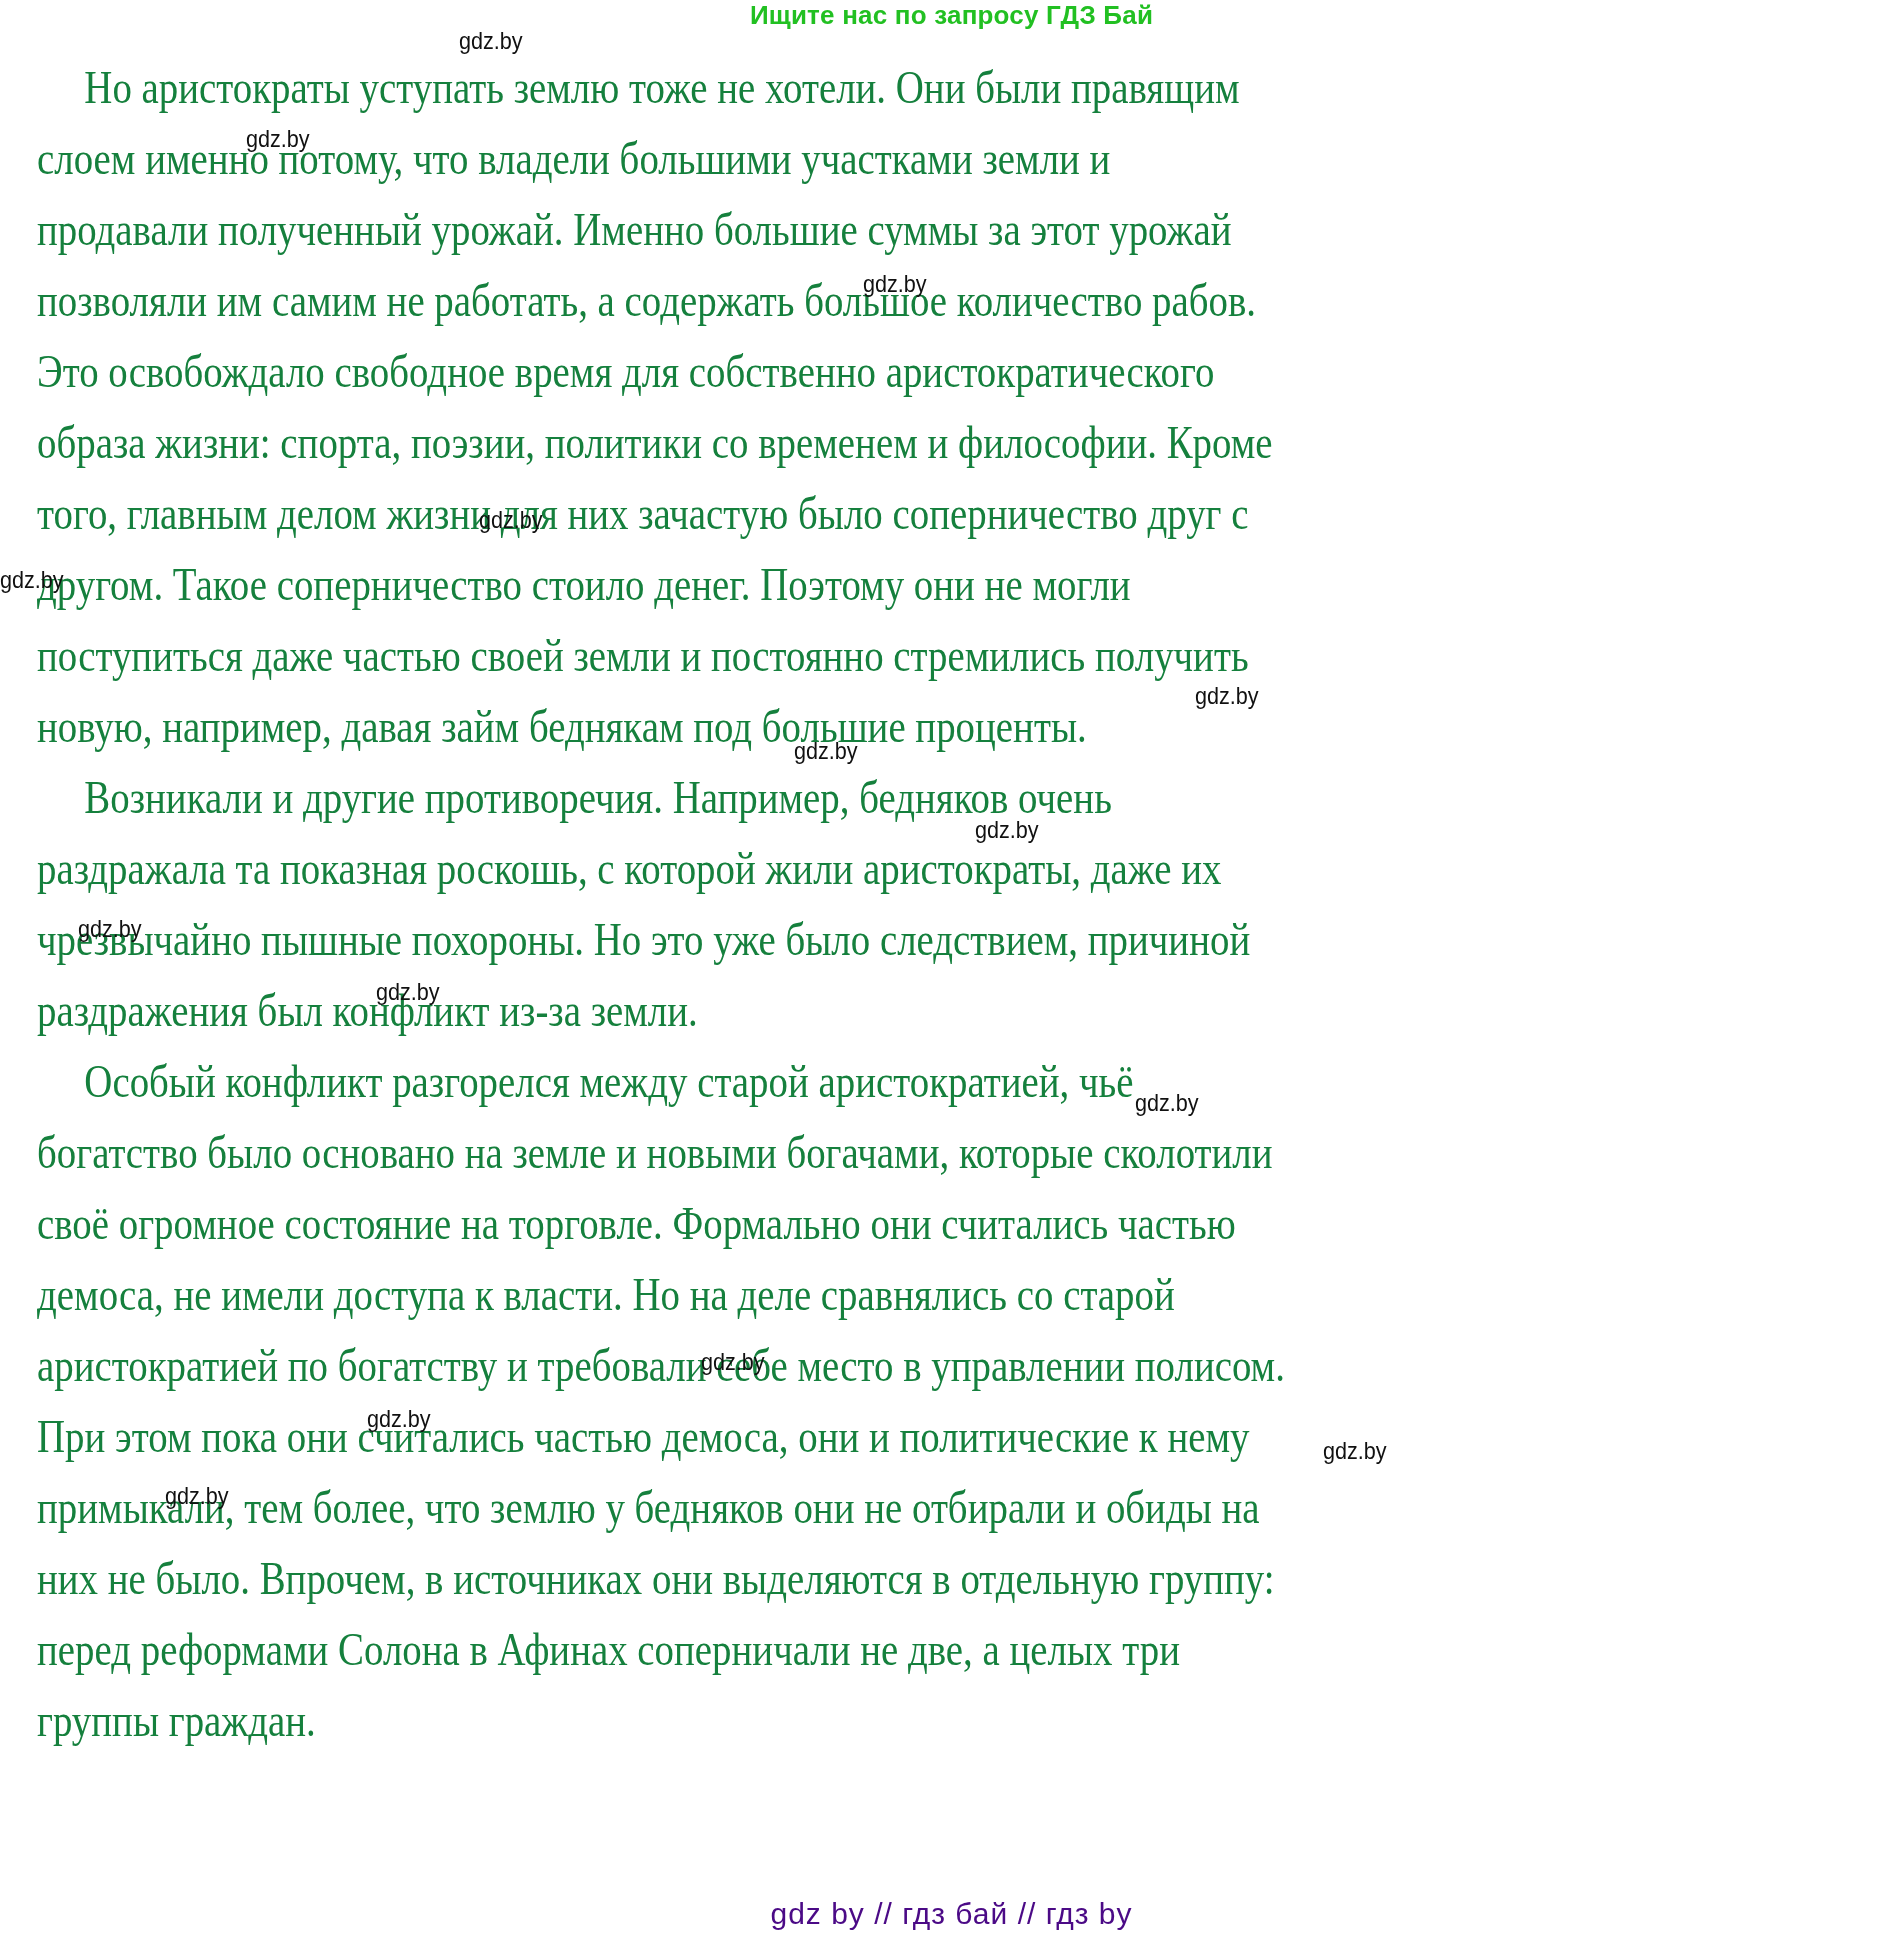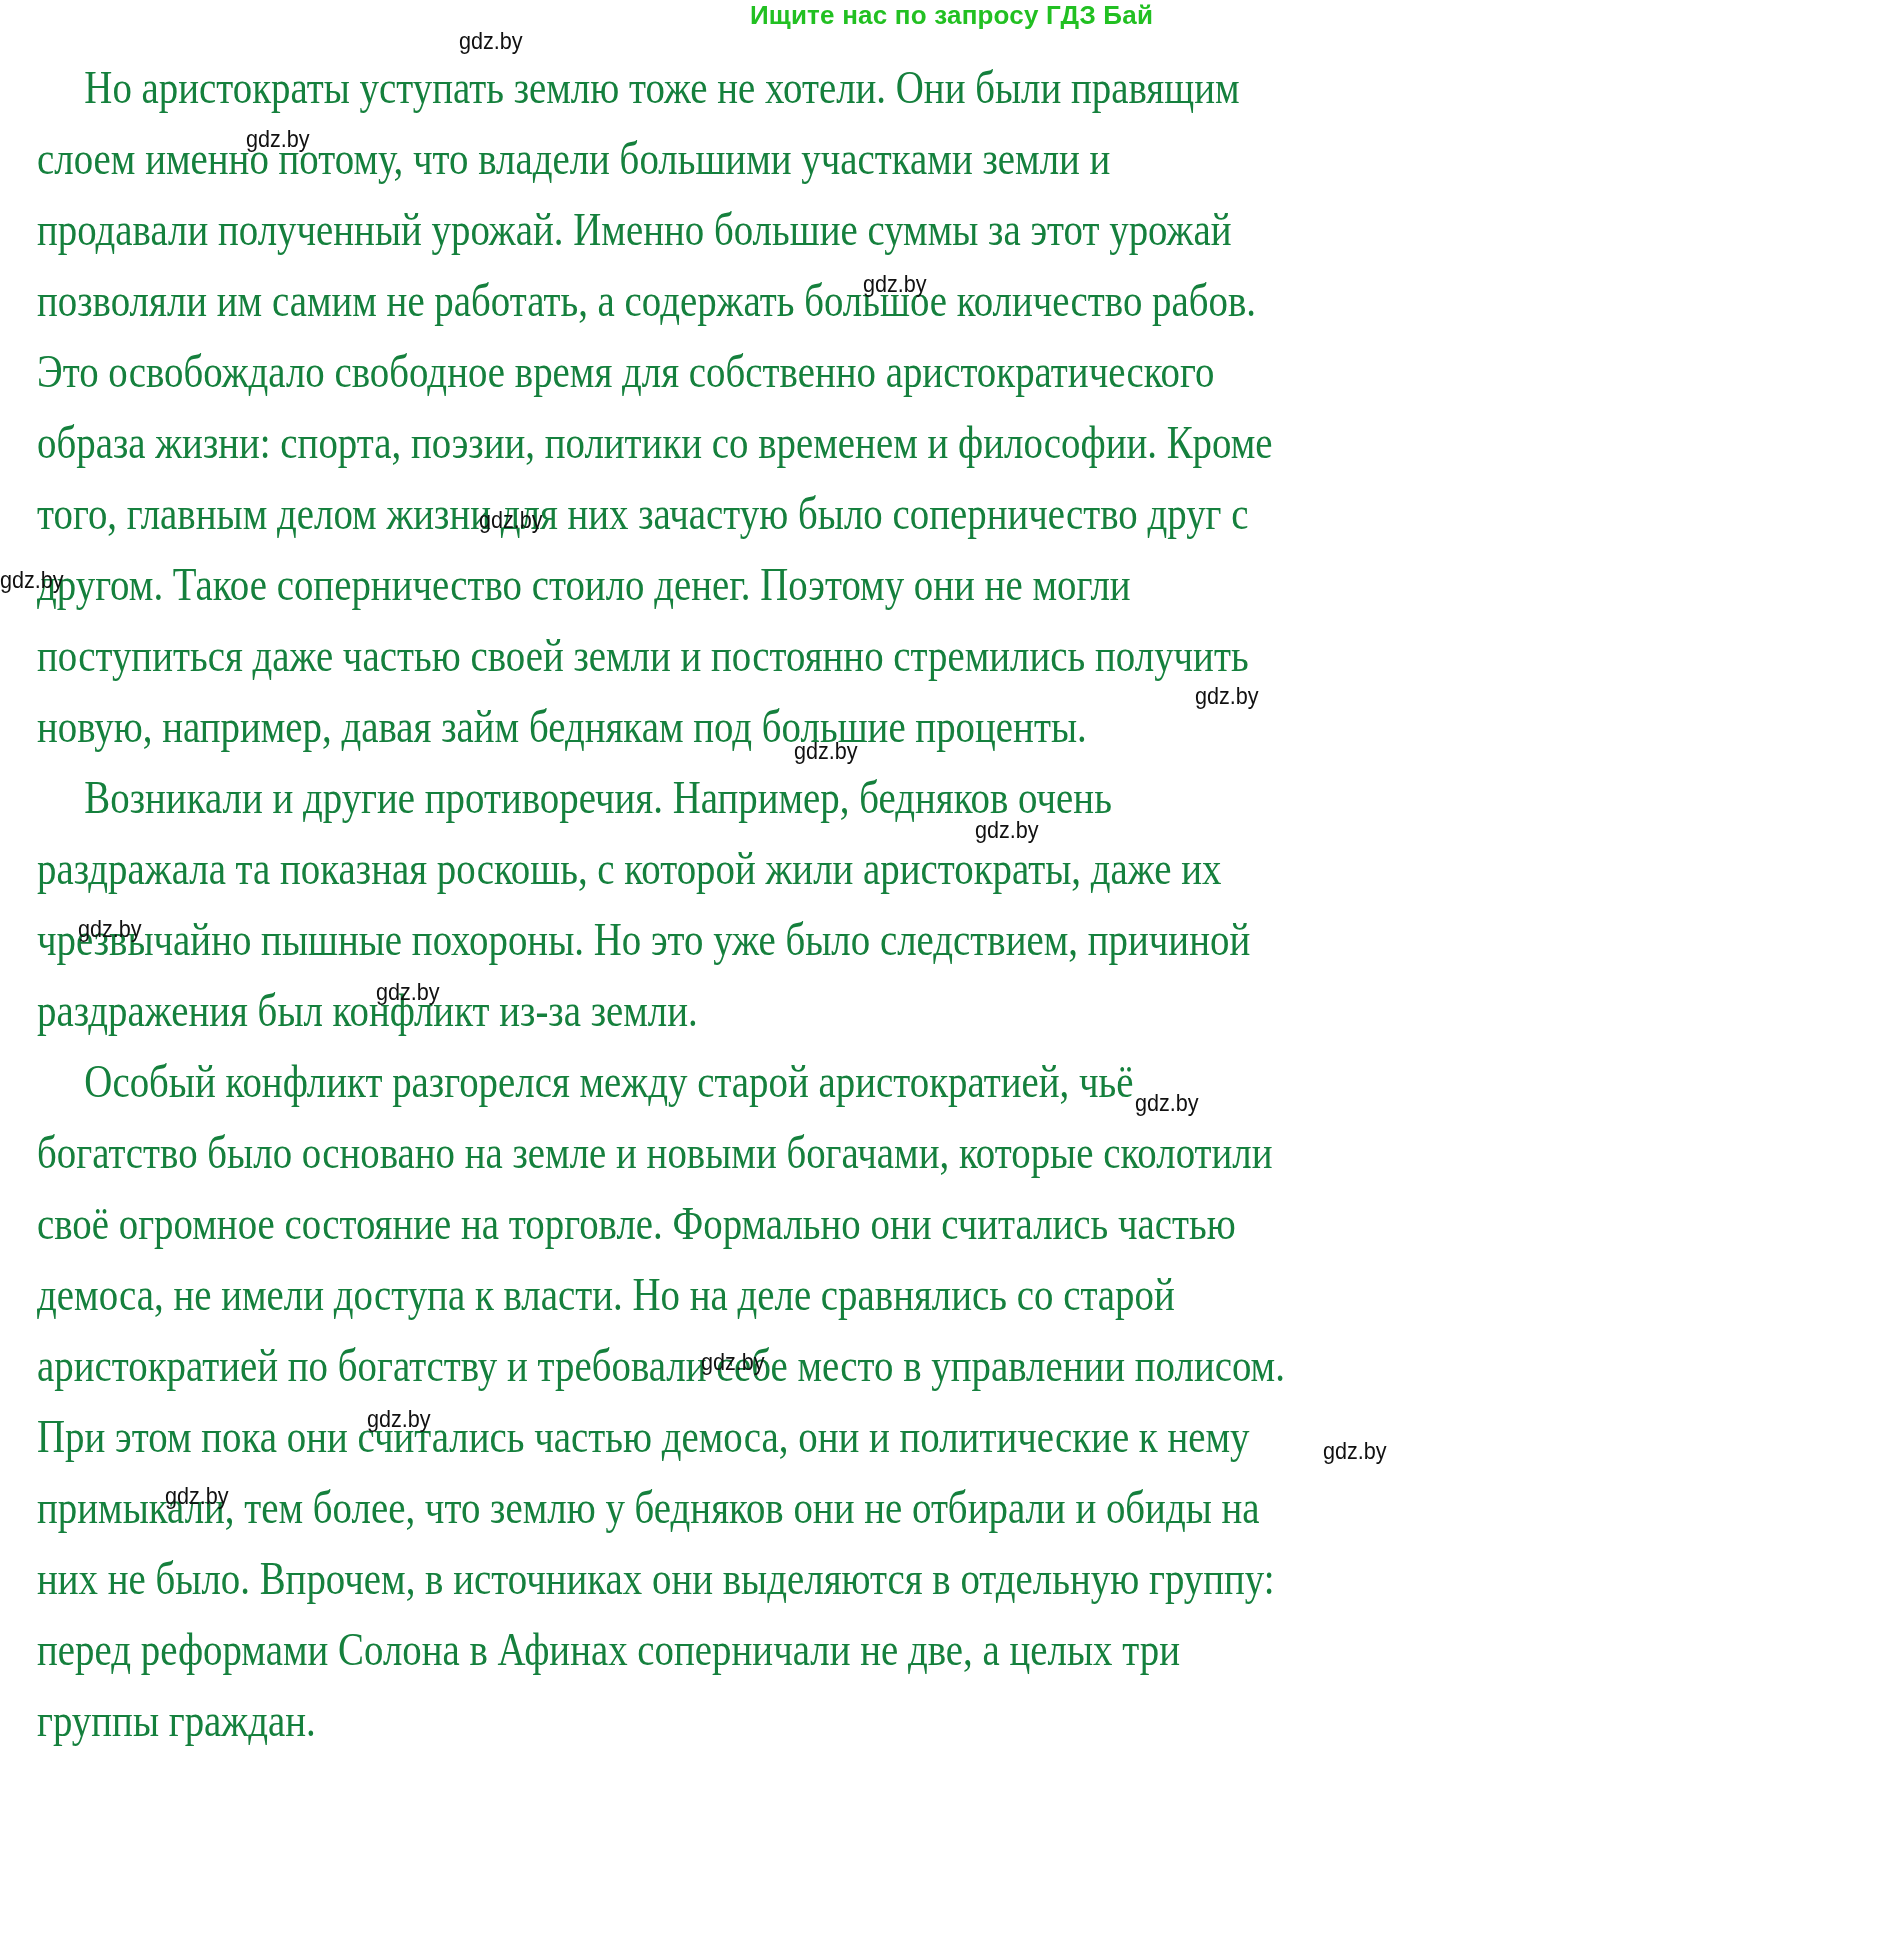--- a/index.html
+++ b/index.html
@@ -143,15 +143,16 @@
       <div class="wm" style="left: 975px; top: 816px; color: rgb(17, 17, 17);">gdz.by</div>
       <div class="wm" style="left: 78px; top: 915px; color: rgb(17, 17, 17);">gdz.by</div>
       <div class="wm" style="left: 376px; top: 978px; color: rgb(17, 17, 17);">gdz.by</div>
       <div class="wm" style="left: 1135px; top: 1089px; color: rgb(17, 17, 17);">gdz.by</div>
       <div class="wm" style="left: 701px; top: 1348px; color: rgb(17, 17, 17);">gdz.by</div>
       <div class="wm" style="left: 367px; top: 1405px; color: rgb(17, 17, 17);">gdz.by</div>
       <div class="wm" style="left: 1323px; top: 1437px; color: rgb(17, 17, 17);">gdz.by</div>
       <div class="wm" style="left: 165px; top: 1482px; color: rgb(17, 17, 17);">gdz.by</div>
     </div>
 
+  <div id="footer" style="color: rgb(75, 10, 134);">gdz by  //  гдз бай  //  гдз by</div>
 
 </div>
 
 
 </body></html>

